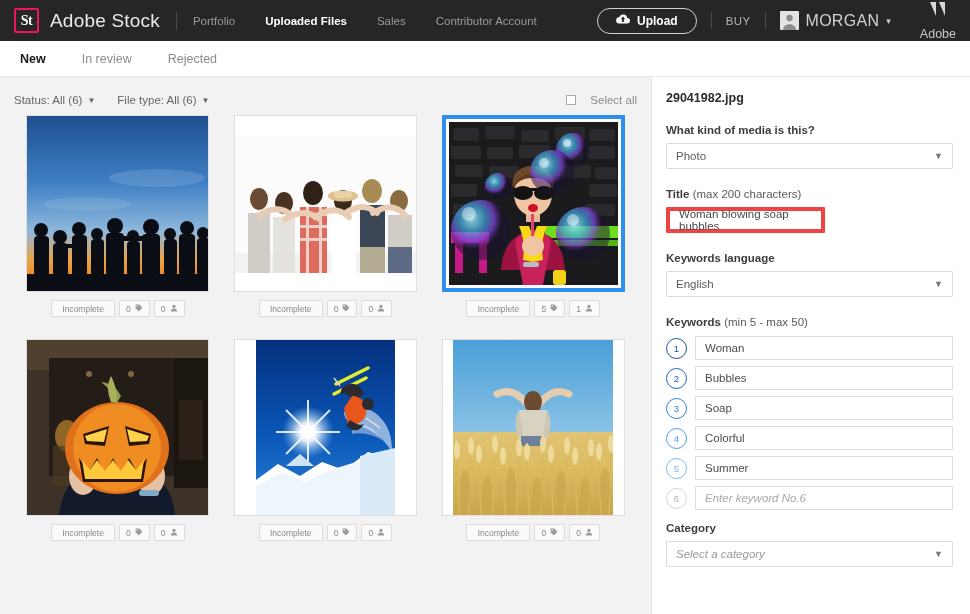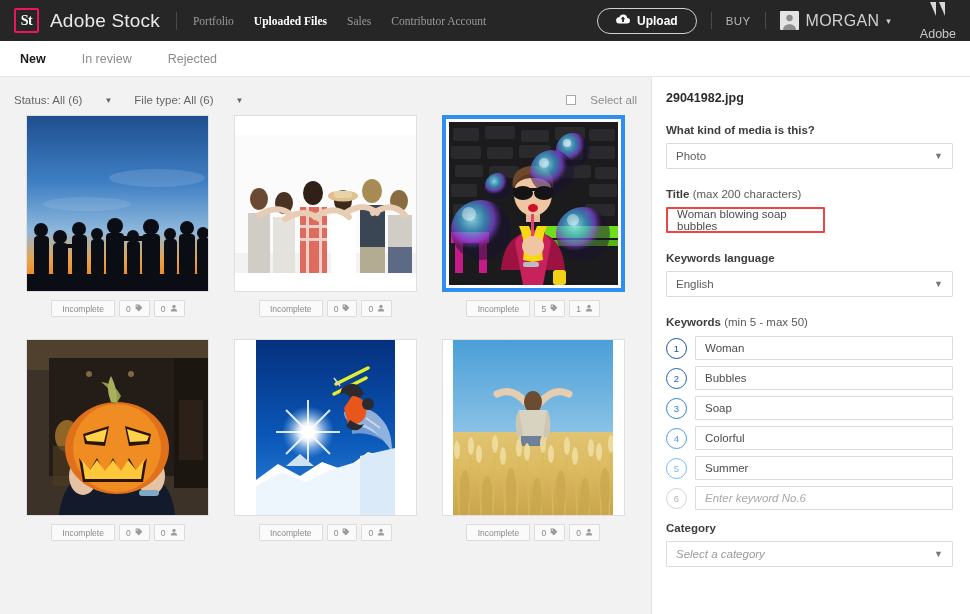--- a/index.html
+++ b/index.html
@@ -17,21 +17,21 @@
     padding: 0 14px; position: relative;
   }
   .st-logo {
     width: 25px; height: 25px; border: 2px solid #ec1562; border-radius: 2px;
     display: flex; align-items: center; justify-content: center;
     color: #fff; font-size: 14px; font-weight: bold; letter-spacing: -0.5px;
     font-family: "Liberation Serif", serif;
   }
   .brand { color: #e8e8e8; font-size: 19px; margin-left: 11px; font-weight: 300; letter-spacing: .2px; }
   .vsep { width: 1px; height: 18px; background: #4a4a4a; margin: 0 16px; }
-  .navlinks { display: flex; align-items: center; gap: 20px; font-family: Liberation Serif, serif; }
+  .navlinks { display: flex; align-items: center; gap: 30px; }
   .navlink { color: #9a9a9a; font-size: 11.5px; white-space: nowrap; }
   .navlink.active { color: #ffffff; font-weight: bold; }
 
   .header-right { margin-left: auto; display: flex; align-items: center; }
   .upload-btn {
     display: flex; align-items: center; gap: 7px;
     border: 1px solid #d0d0d0; border-radius: 16px; height: 26px;
     padding: 3px 18px; color: #fff; font-size: 12px; font-weight: bold;
     background: transparent;
   }
@@ -62,21 +62,21 @@
   .right {
     width: 319px; background: #fff; border-left: 1px solid #e3e3e3;
     padding: 14px 17px 0 14px; overflow: hidden; position: relative;
   }
 
   
   .filterbar {
     display: flex; align-items: center; height: 30px;
     padding: 0 14px; margin-top: 8px;
   }
-  .filter { font-size: 11.5px; color: #666; margin-right: 22px; display: flex; align-items: center; gap: 22px; }
+  .filter { font-size: 11.5px; color: #666; margin-right: 22px; display: flex; align-items: center; gap: 5px; }
   .chev-g { font-size: 8px; color: #666; }
   .selectall { margin-left: auto; display: flex; align-items: center; gap: 14px; font-size: 11.5px; color: #8d8d8d; }
   .cb { width: 10px; height: 10px; border: 1px solid #a8a8a8; background: #fff; }
 
   
   .grid {
     display: grid; grid-template-columns: repeat(3, 1fr);
     padding: 0 14px; row-gap: 22px;
   }
   .card { display: flex; flex-direction: column; align-items: center; }
@@ -102,21 +102,21 @@
   .flabel { font-size: 11.5px; color: #3d3d3d; font-weight: bold; margin-bottom: 7px; }
   .flabel .sub { font-weight: normal; color: #5a5a5a; }
   .sel {
     width: 100%; height: 26px; border: 1px solid #dcdcdc; background: #fff;
     display: flex; align-items: center; padding: 0 9px; font-size: 11.5px;
     color: #5b5b5b; position: relative; border-radius: 1px; margin-bottom: 19px;
   }
   .sel .caret { margin-left: auto; font-size: 9px; color: #777; }
   .sel.placeholder span.val { font-style: italic; color: #9b9b9b; }
   .txt {
-    height: 26px; border: 2px solid #ef4444; background: #fff;
+    height: 26px; border: 4px solid #ef4444; background: #fff;
     display: flex; align-items: center; padding: 8px 9px; font-size: 11.5px;
     color: #4c4c4c; border-radius: 1px; margin-bottom: 19px; width: 159px;
   }
   .kwrow { display: flex; align-items: center; gap: 8px; margin-bottom: 6px; }
   .num {
     width: 21px; height: 21px; border-radius: 50%; border: 1.6px solid #1b4e9b;
     color: #1b4e9b; font-size: 9.5px; display: flex; align-items: center;
     justify-content: center; flex: 0 0 21px;
   }
   .kwinput {

